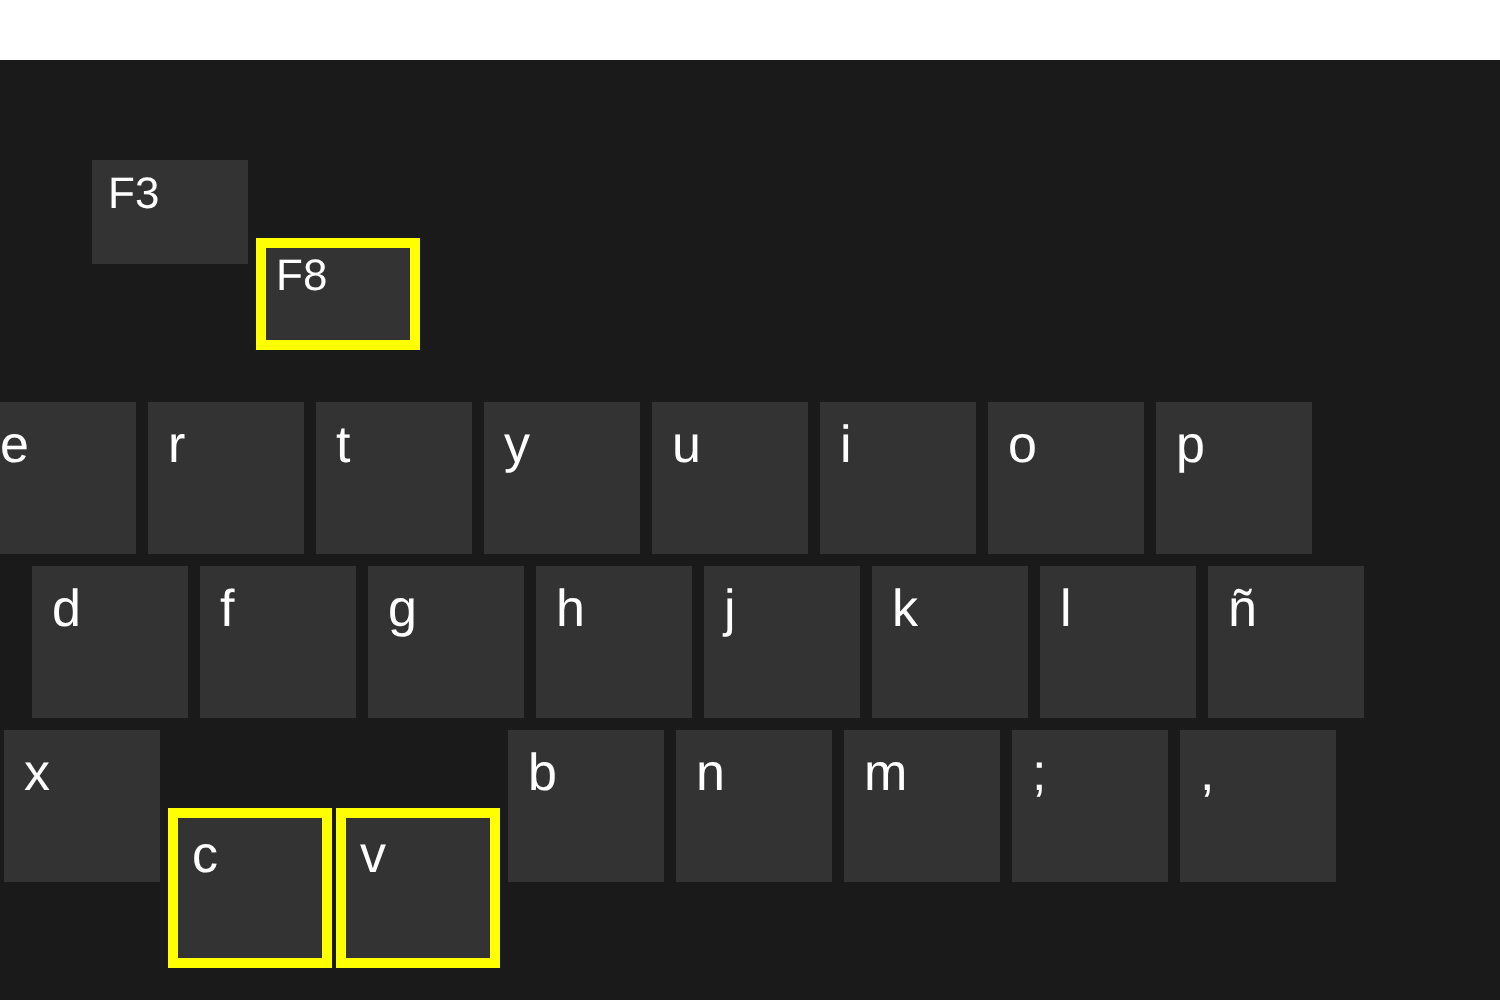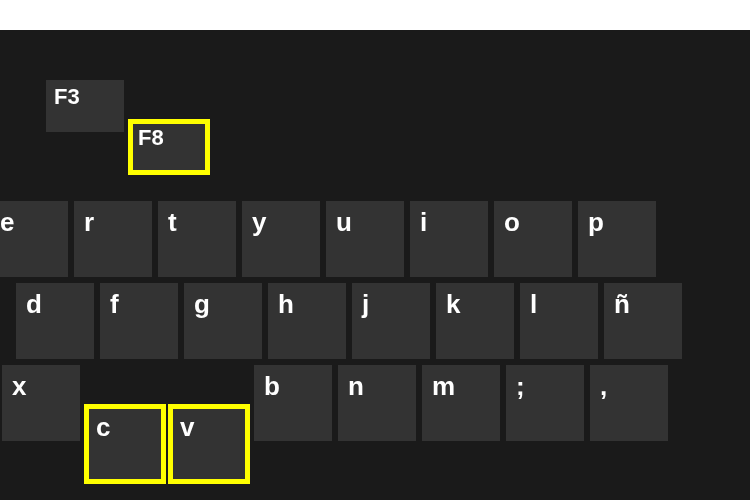--- a/index.html
+++ b/index.html
@@ -27,21 +27,21 @@
       margin-left: -10px;
     }
     .key {
       background: #333333;
       color: #ffffff;
       display: flex;
       align-items: flex-start;
       justify-content: flex-start;
       padding: 6px 10px;
       font-size: 26px;
-      font-weight: 700;
+      font-weight: 400;
       height: 76px;
       position: relative;
       cursor: pointer;
       user-select: none;
     }
     .row-fn .key {
       height: 52px;
       width: 78px;
       font-size: 22px;
       padding: 4px 8px;

